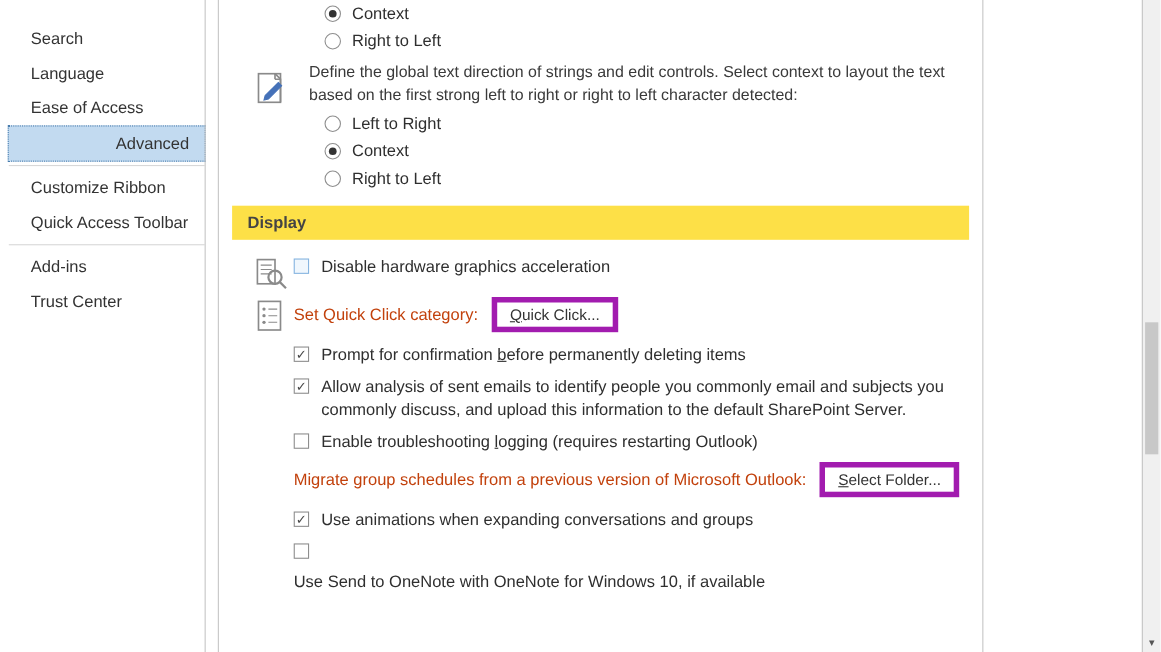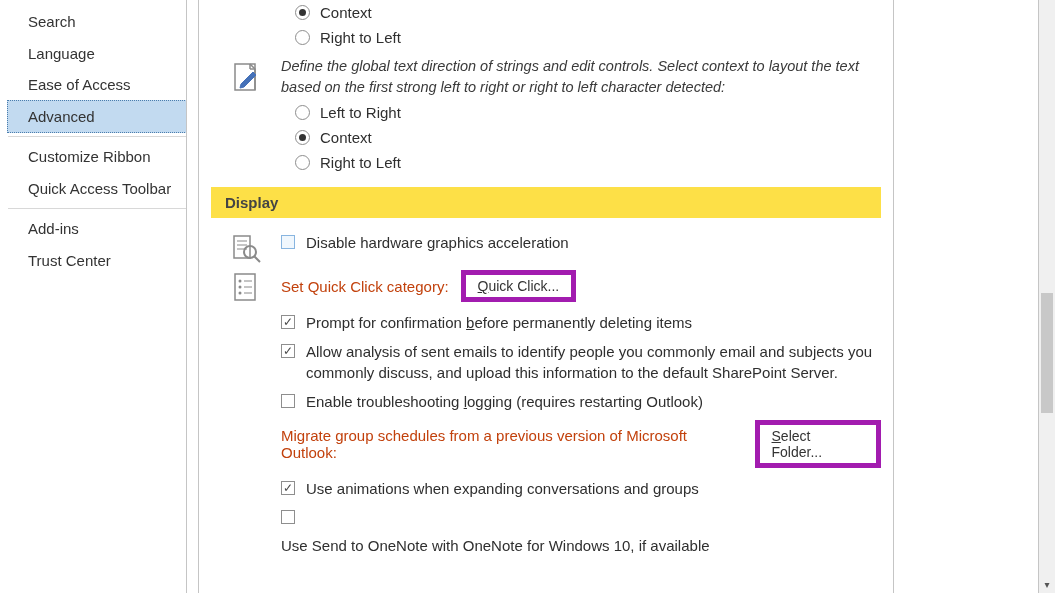--- a/index.html
+++ b/index.html
@@ -11,33 +11,34 @@
     font-size:14px;
     overflow:hidden;
     position:relative;
   }
 
   
   .sidebar {
     position:absolute;
     left:8px; top:0;
     width:178px;
-    padding-top:6px;
+    padding-top:20px;
   }
   .side-item {
     padding:6px 14px 6px 20px;
     font-size:15px;
     color:#333;
     cursor:default;
     line-height:1.3;
   }
   .side-item.selected {
     background:#c2daf0;
     border:1px dotted #4a7dad;
     margin:-1px;
+    text-align:right;
   }
   .side-sep {
     border-top:1px solid #d8d8d8;
     margin:4px 0;
   }
   .sidebar-frame-right {
     position:absolute;
     left:186px; top:0;
     width:0; height:593px;
     border-left:1px solid #c5c5c5;
@@ -75,22 +76,21 @@
     content:"";
     width:7px; height:7px; border-radius:50%;
     background:#333;
   }
 
   
   .desc-row {
     display:flex;
     gap:14px;
     padding:6px 0 2px 16px;
-    align-items:center;
-    font-style:italic;
+    align-items:flex-end;
   }
   .desc-icon { flex:0 0 40px; display:flex; justify-content:center; padding-top:2px;}
   .desc-text { font-size:14.5px; line-height:1.45; color:#3a3a3a; max-width:720px; }
 
   
   .section-head {
     background:#fde047;
     padding:7px 14px;
     font-weight:600;
     font-size:15px;
@@ -138,21 +138,20 @@
     background:#fff;
     padding:3px 12px;
     font-size:14px;
     cursor:default;
   }
   .btn .u { text-decoration:underline; }
 
   
   .section-body {
     display:flex;
-    gap:14px;
     padding-left:16px;
   }
   .section-icon-slot { flex:0 0 40px; display:flex; justify-content:center; padding-top:4px;}
   .section-content { flex:1; }
 
   
   .scrollbar {
     position:absolute;
     right:0; top:0;
     width:17px; height:593px;

